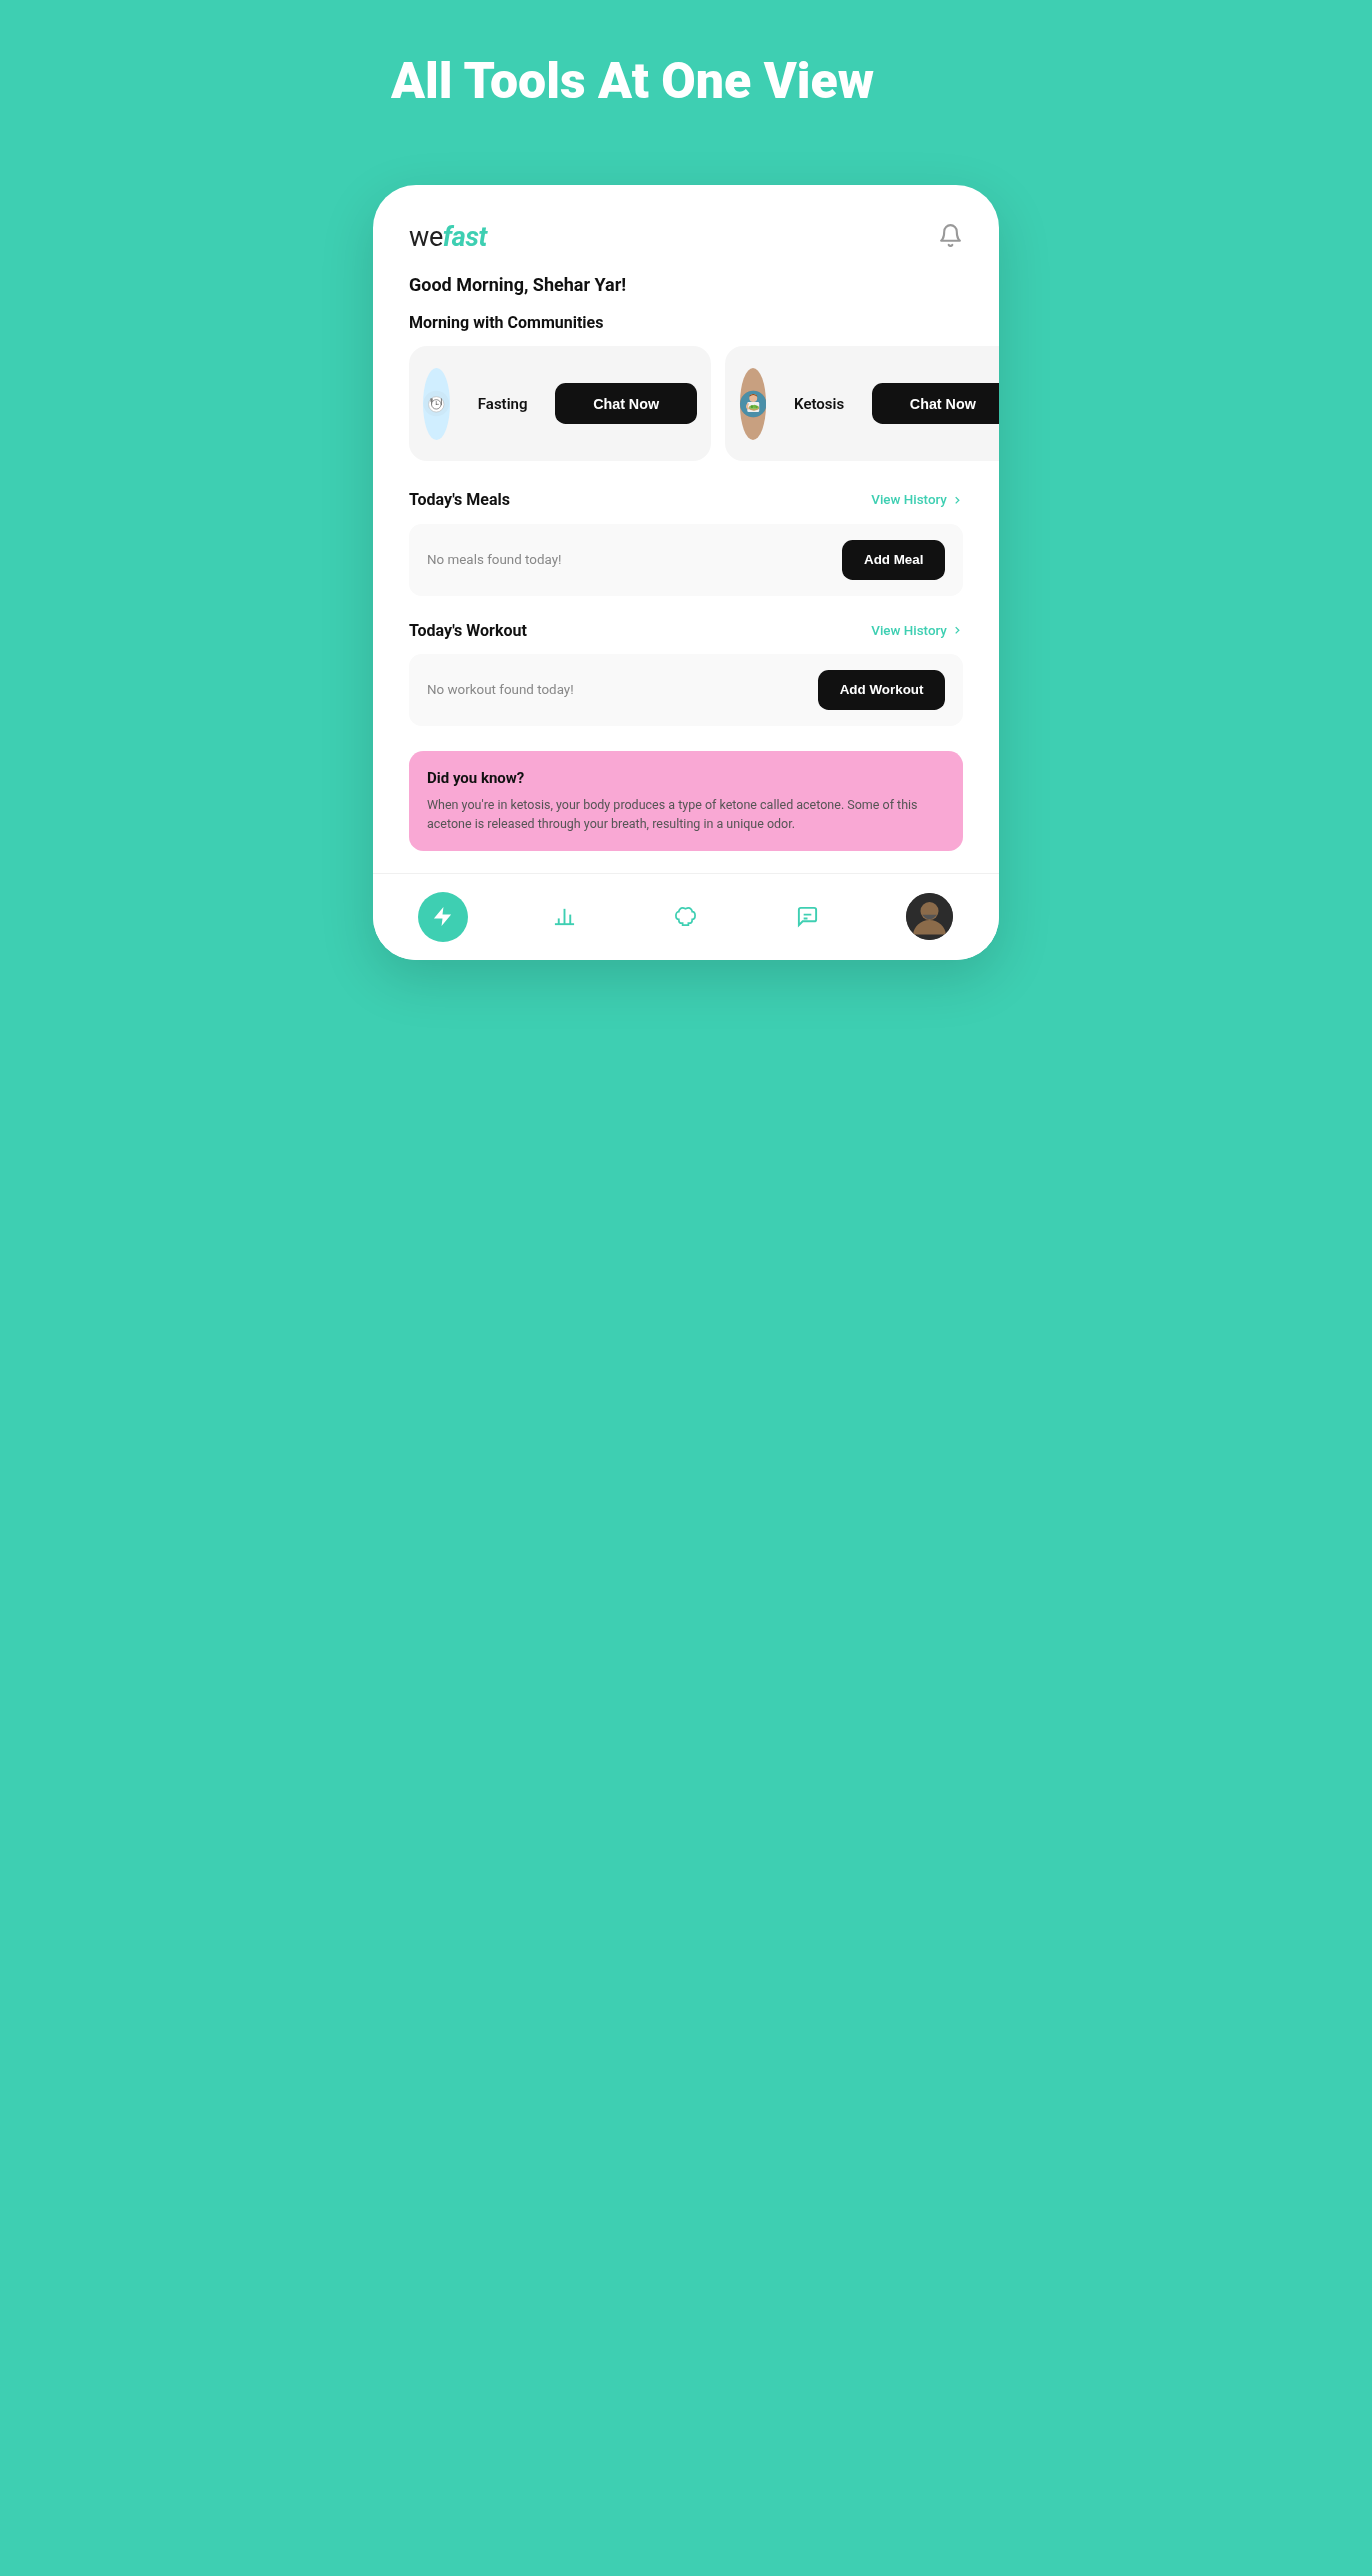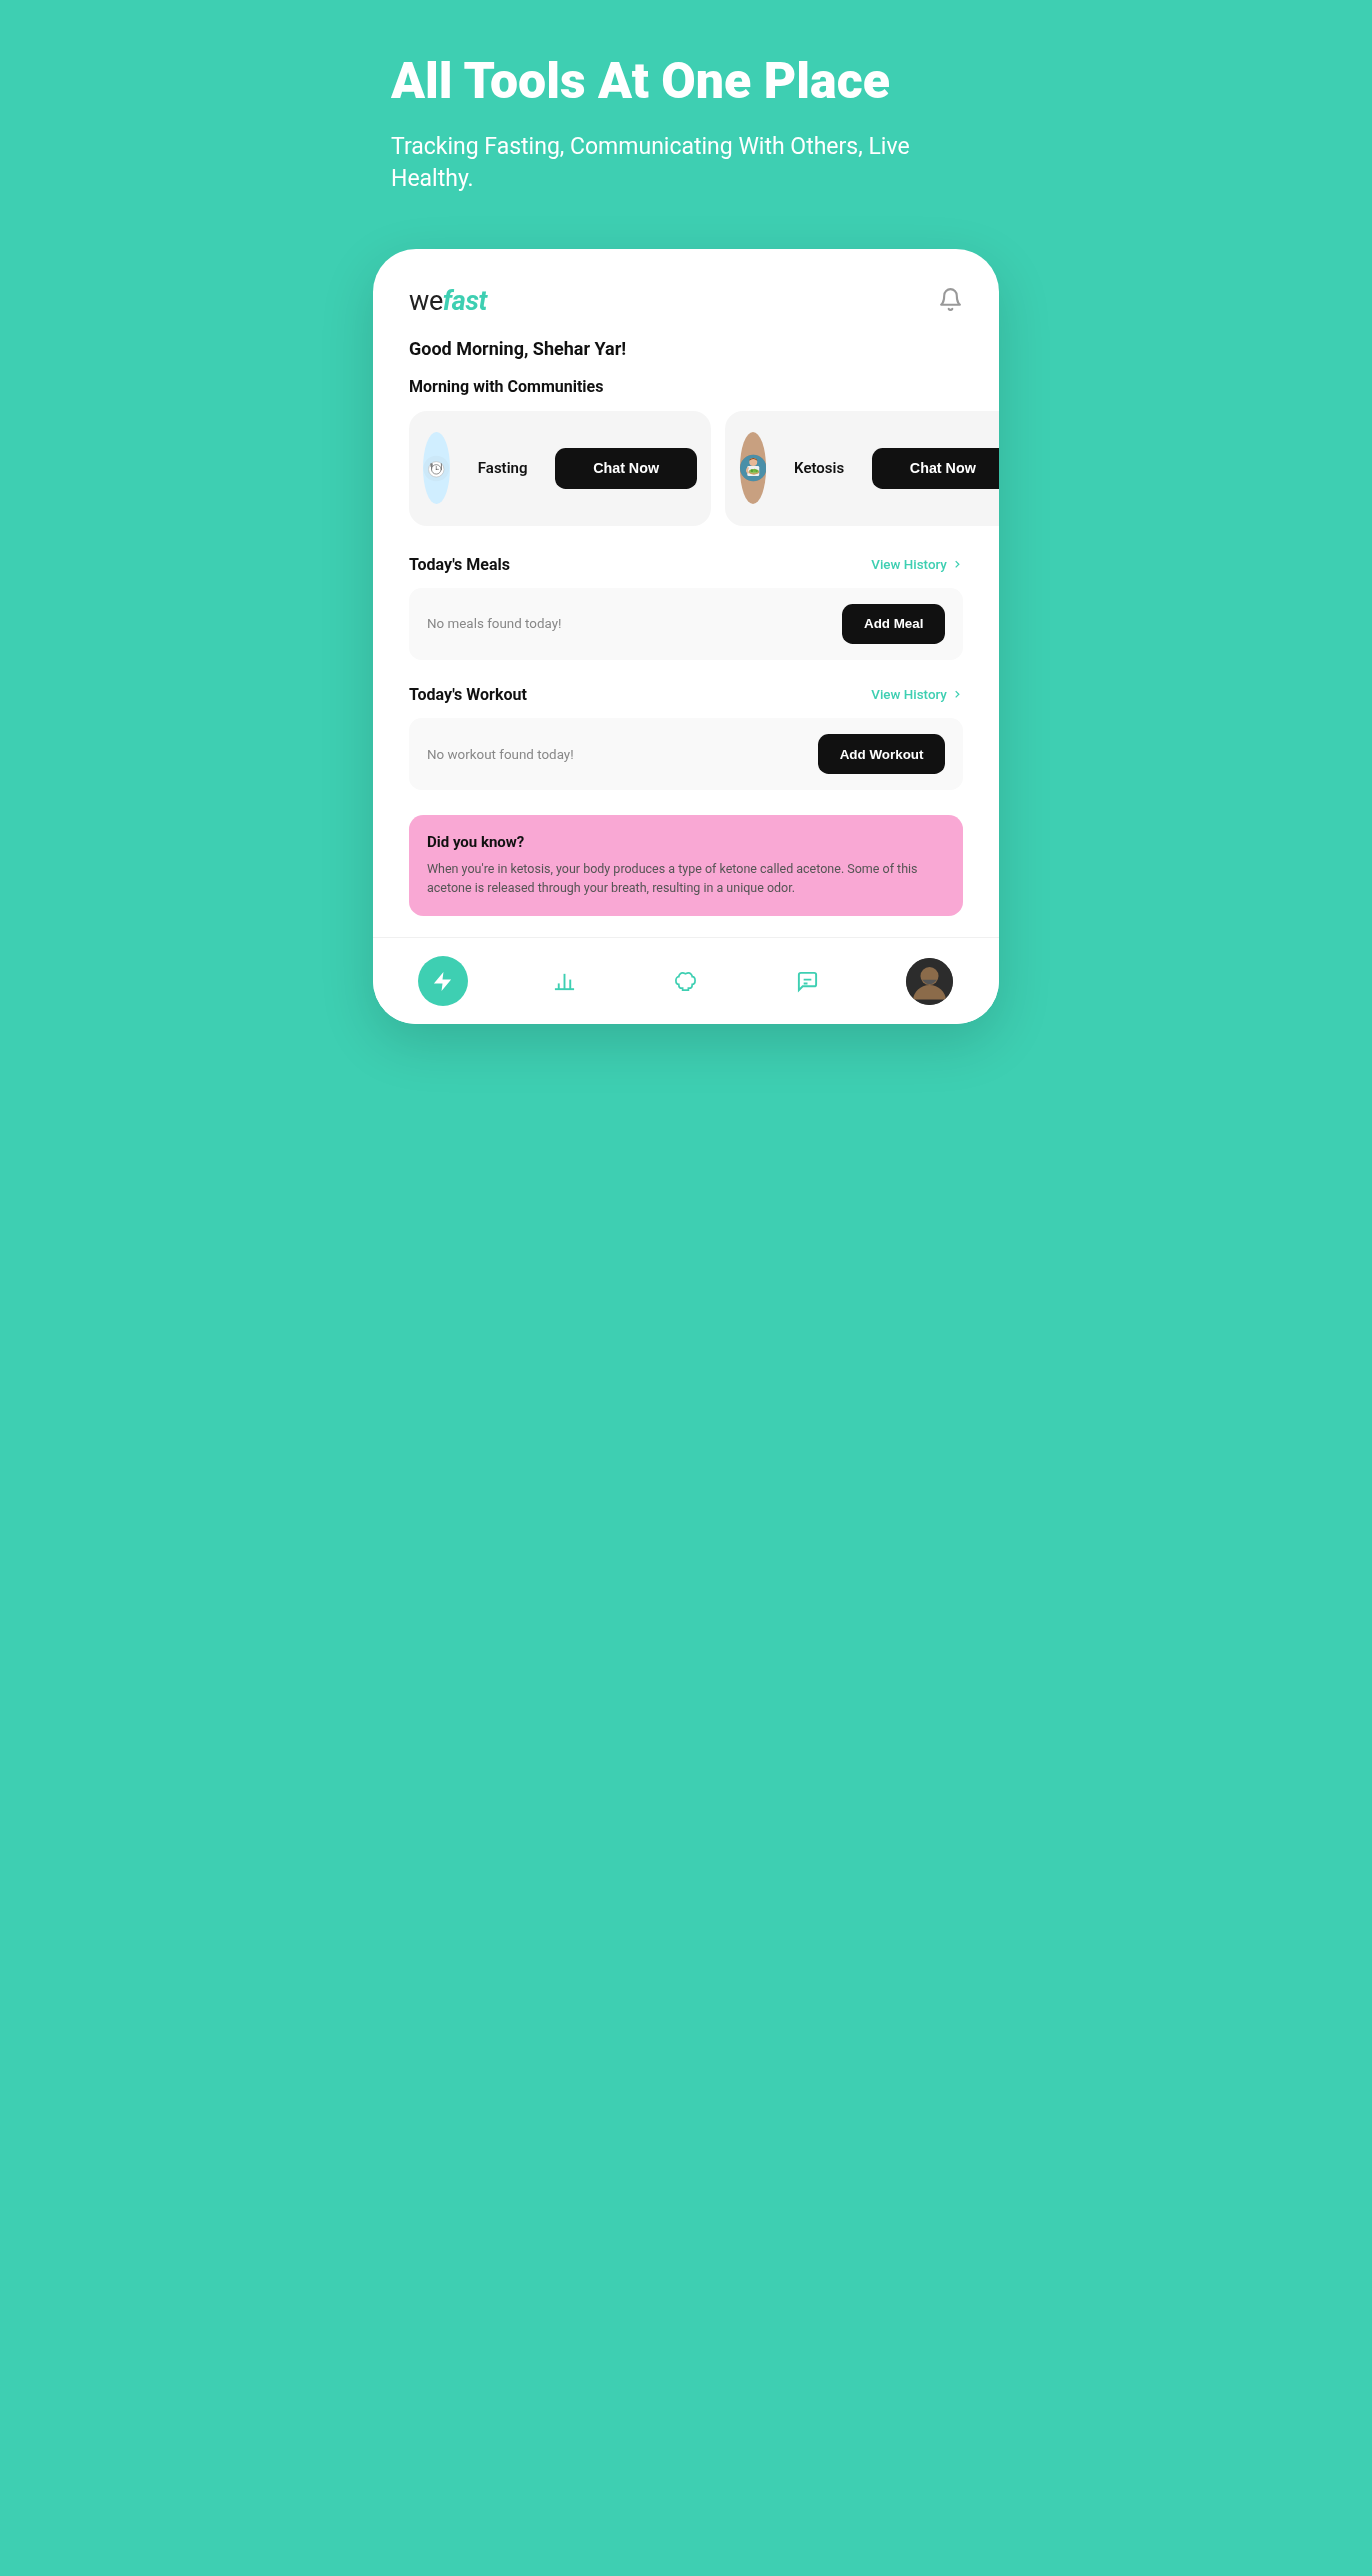--- a/index.html
+++ b/index.html
@@ -241,22 +241,21 @@
       display: flex;
       align-items: center;
       justify-content: center;
       overflow: hidden;
     }
   </style>
 </head>
 <body>
 
 <div class="hero-section">
-  <h1 class="hero-title">All Tools At One Place</h1>
-  <p class="hero-subtitle">Tracking Fasting, Communicating With Others, Live Healthy.</p>
+  <h1 class="hero-title">All Tools At One View</h1>
 </div>
 
 <div class="phone-card">
 
   <div class="app-header">
     <div class="logo">
       <span class="we">we</span><span class="fast">fast</span>
     </div>
     <div class="bell-icon">
       <svg viewBox="0 0 24 24" fill="none" stroke="#999" stroke-width="2" stroke-linecap="round" stroke-linejoin="round">

